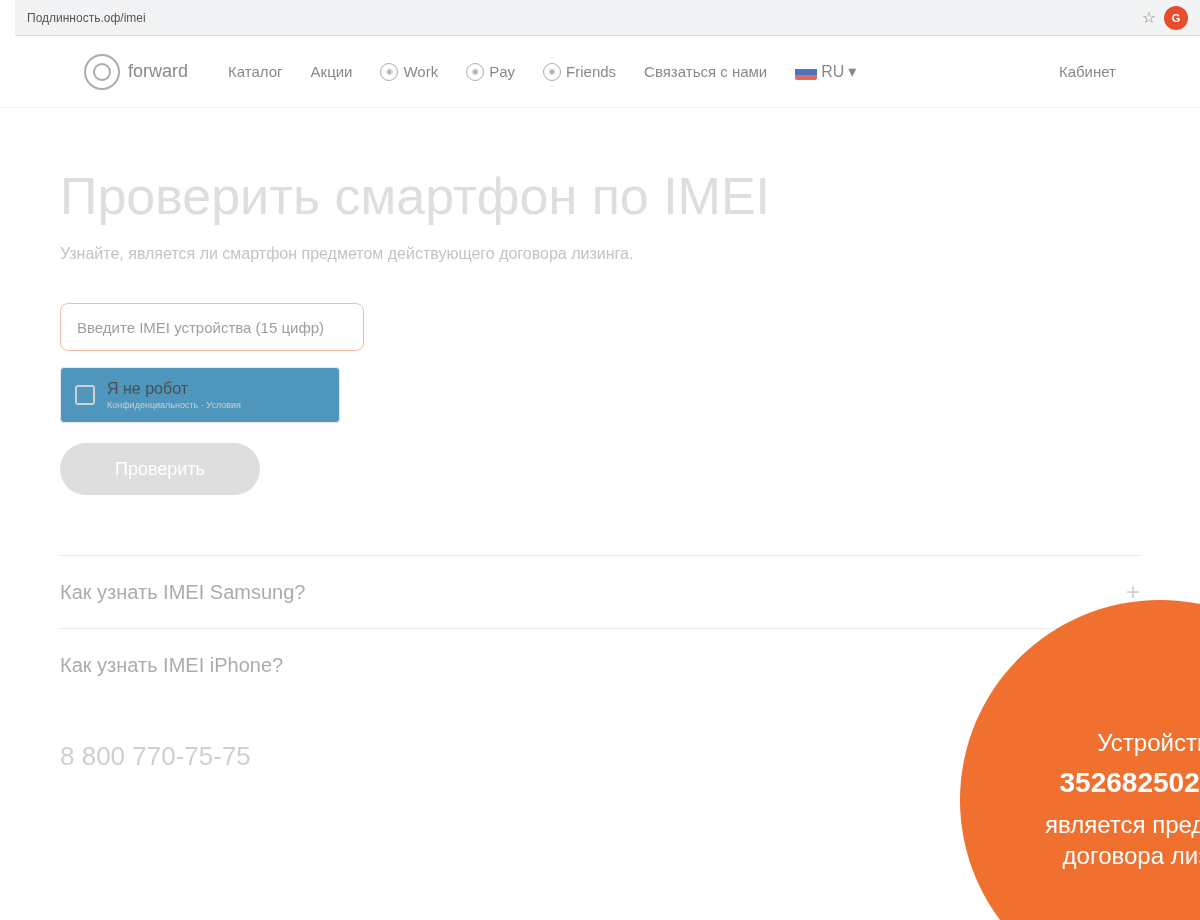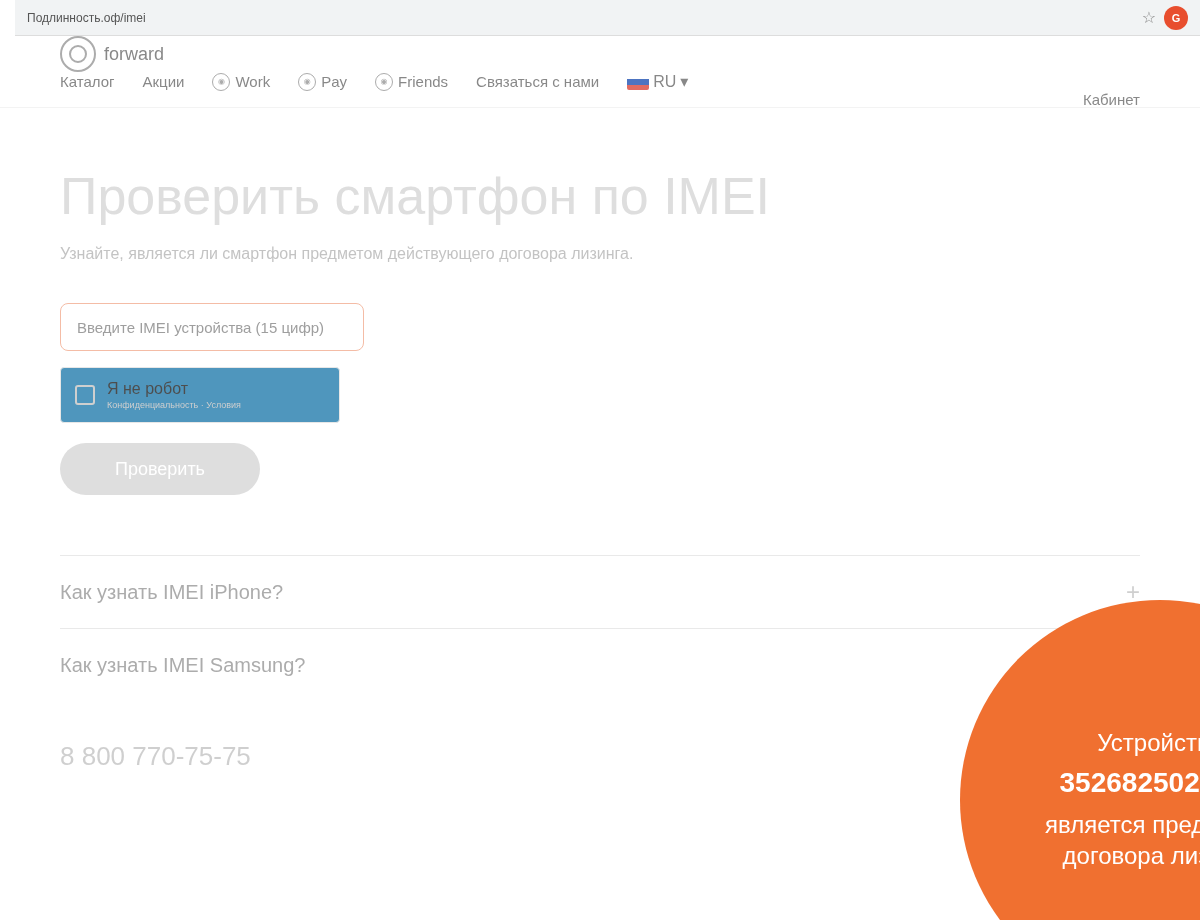--- a/index.html
+++ b/index.html
@@ -38,25 +38,25 @@
       width: 24px; height: 24px;
       background: #e84e2e;
       border-radius: 50%;
       display: flex; align-items: center; justify-content: center;
       color: #fff; font-size: 11px; font-weight: bold;
     }
 
     
     .header {
       display: flex;
-      padding: 0 60px;
+      align-items: center;
+      padding: 0 84px;
       height: 72px;
       border-bottom: 1px solid #eee;
       background: #fff;
-      flex-direction: column;
     }
     .logo {
       display: flex;
       align-items: center;
       gap: 8px;
       margin-right: 40px;
       text-decoration: none;
     }
     .logo-icon {
       width: 36px; height: 36px;
@@ -336,25 +336,25 @@
         <div>Я не робот</div>
         <div class="captcha-hint">Конфиденциальность · Условия</div>
       </div>
     </div>
     <button class="check-btn">Проверить</button>
   </div>
 </main>
 
 <div class="faq-section">
   <div class="faq-item">
+    <span class="faq-question">Как узнать IMEI Samsung?</span>
+    <span class="faq-plus">+</span>
+  </div>
+  <div class="faq-item">
     <span class="faq-question">Как узнать IMEI iPhone?</span>
-    <span class="faq-plus">+</span>
-  </div>
-  <div class="faq-item">
-    <span class="faq-question">Как узнать IMEI Samsung?</span>
     <span class="faq-plus">+</span>
   </div>
 </div>
 
 <div class="footer">
   <div class="phone">8 800 770-75-75</div>
 </div>
 
 <div class="overlay">
   <div class="modal-circle" style="position:relative;">

